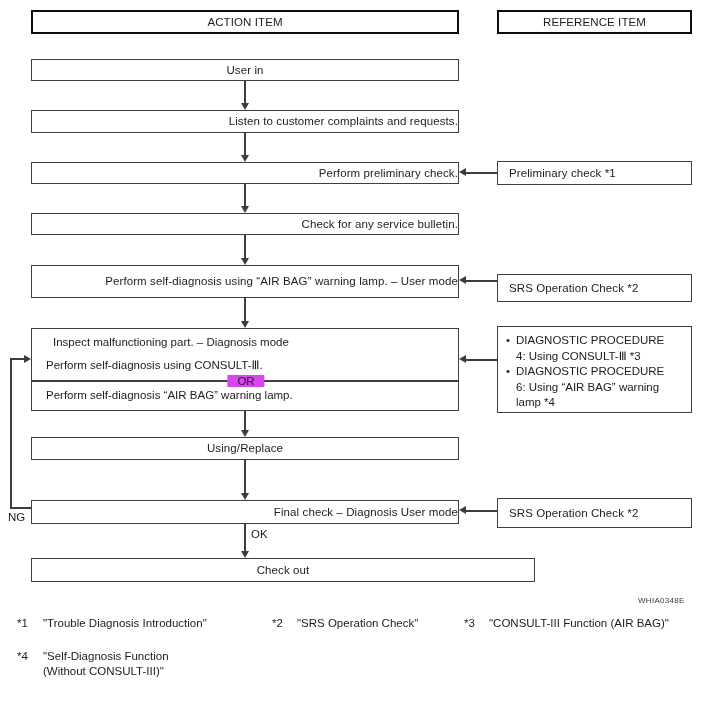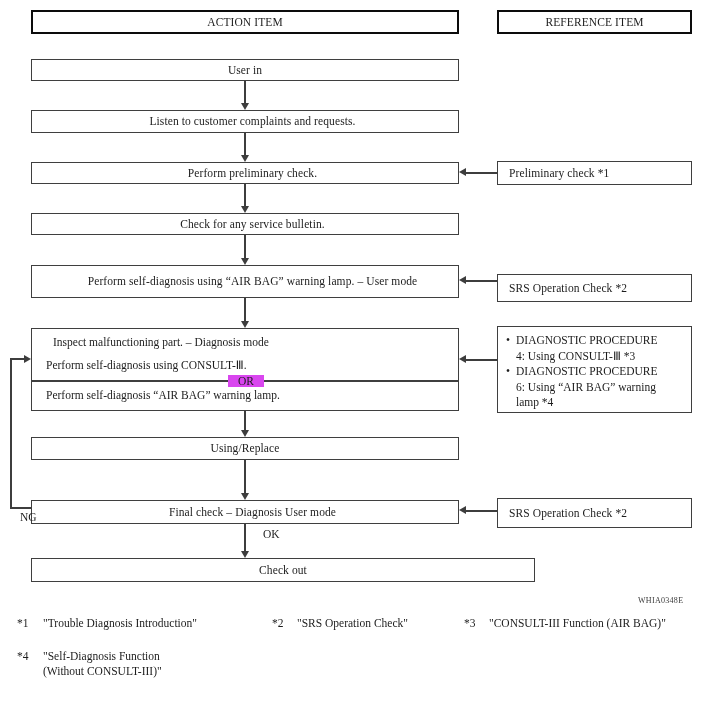--- a/index.html
+++ b/index.html
@@ -1,40 +1,40 @@
 <!DOCTYPE html>
 <html><head>
 <meta charset="utf-8">
 <style>
   html,body{margin:0;padding:0;background:#fff;}
   .canvas{
     position:relative;width:706px;height:707px;background:#ffffff;
-    font-family:Liberation Serif, serif;color:#1c1c1c;overflow:hidden;
+    font-family:Liberation Sans, sans-serif;color:#1c1c1c;overflow:hidden;
   }
   .box{
     position:absolute;background:#fff;border:1.5px solid #3f3f3f;
     display:flex;align-items:center;justify-content:center;
     font-size:11.5px;line-height:13px;letter-spacing:.1px;box-sizing:border-box;
   }
   .box.header{border:2.5px solid #0c0c0c;}
-  .box.leftalign{justify-content:center;padding-left:15px;}
+  .box.leftalign{justify-content:flex-end;padding-left:15px;}
   .box.refbox{justify-content:flex-start;padding-left:11px;}
   .vline{position:absolute;width:2px;background:#3d3d3d;}
   .hline{position:absolute;height:2px;background:#3d3d3d;}
   .head-down{position:absolute;width:0;height:0;border-left:4.5px solid transparent;border-right:4.5px solid transparent;border-top:7px solid #3d3d3d;}
   .head-left{position:absolute;width:0;height:0;border-top:4.5px solid transparent;border-bottom:4.5px solid transparent;border-right:7px solid #3d3d3d;}
   .head-right{position:absolute;width:0;height:0;border-top:4.5px solid transparent;border-bottom:4.5px solid transparent;border-left:7px solid #3d3d3d;}
   .bigbox-line{position:absolute;left:15px;right:10px;font-size:11.5px;}
   .or-rule{position:absolute;left:0;right:0;height:2px;background:#3f3f3f;}
   .or-label{position:absolute;left:50%;transform:translate(-50%,-50%);background:#d946ef;padding:0 10px;font-size:11.5px;}
   .diaglist{position:absolute;left:506px;top:333px;width:182px;font-size:11.5px;line-height:15.5px;}
   .diaglist .brow{display:flex;}
   .diaglist .bullet{width:10px;flex:0 0 10px;}
   .diaglist .indent{padding-left:10px;}
-  .small-label{position:absolute;font-size:11.5px;margin-left:12px;}
+  .small-label{position:absolute;font-size:11.5px;}
   .footnote{position:absolute;font-size:11.5px;line-height:14.5px;}
   .figcode{position:absolute;font-size:8px;color:#3a3a3a;letter-spacing:.3px;}
 </style>
 </head>
 <body>
 
 <div class="canvas">
 
   <div class="box header" style="left:31px;top:10px;width:428px;height:24px;">
     <span>ACTION ITEM</span>

